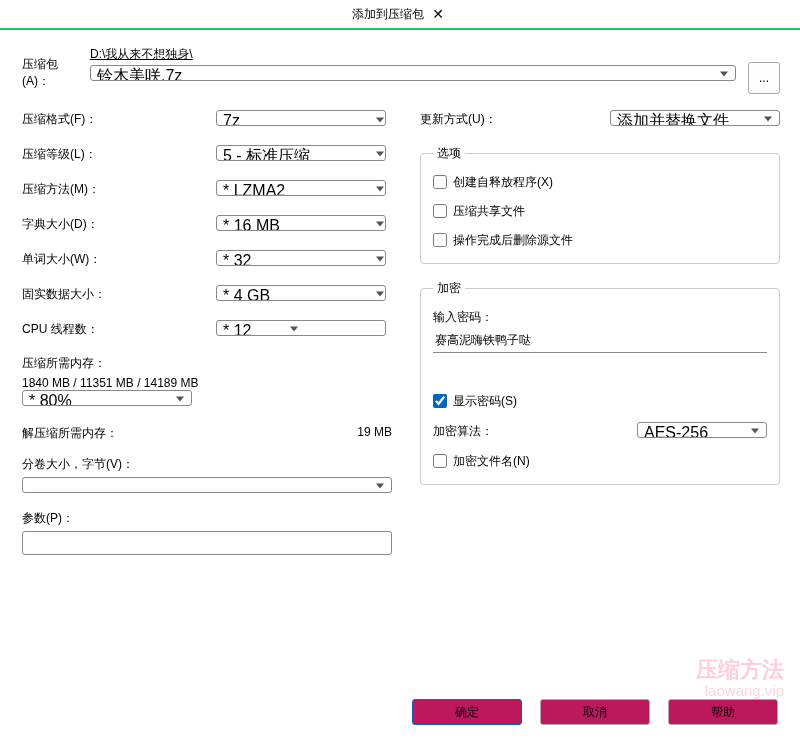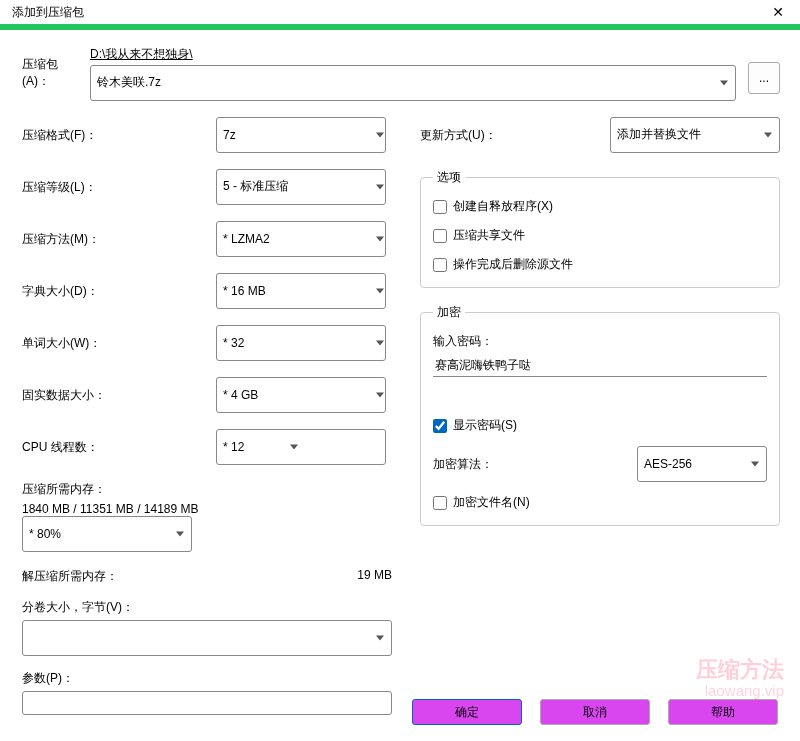--- a/index.html
+++ b/index.html
@@ -8,25 +8,25 @@
     font-family: "Microsoft YaHei", "Segoe UI", Arial, sans-serif;
     font-size: 12px;
     background: #fff;
     color: #000;
     width: 800px;
     height: 741px;
     overflow: hidden;
   }
   .titlebar {
     display: flex;
-    justify-content: space-between;
+    justify-content: center;
     align-items: center;
     height: 30px;
     padding: 0 8px 0 12px;
-    border-bottom: 6px solid #22c55e;
+    border-bottom: 2px solid #22c55e;
   }
   .titlebar .title { font-size: 12px; }
   .close-btn {
     width: 28px; height: 20px;
     display: flex; align-items: center; justify-content: center;
     font-size: 14px;
     cursor: pointer;
   }
   .content {
     padding: 16px 20px 10px 22px;
@@ -35,28 +35,28 @@
     display: flex;
     align-items: flex-start;
     gap: 12px;
     margin-bottom: 16px;
   }
   .archive-label { width: 56px; padding-top: 10px; }
   .archive-main { flex: 1; }
   .archive-path { font-size: 12px; margin-bottom: 2px; text-decoration: underline; }
   .select {
     width: 100%;
-    height: 36px;
+    height: 16px;
     border: 1px solid #888;
     border-radius: 3px;
-    padding: 1px 22px 2px 6px;
+    padding: 8px 22px 2px 6px;
     background: #fff;
     appearance: none;
     position: relative;
-    font-size: 12px;
+    font-size: 16px;
     font-family: inherit;
   }
   .select-wrap { position: relative; }
   .select-wrap::after {
     content: "";
     position: absolute;
     right: 8px; top: 50%;
     width: 0; height: 0;
     border-left: 4px solid transparent;
     border-right: 4px solid transparent;
@@ -153,21 +153,21 @@
     bottom: 16px;
     right: 22px;
     display: flex;
     gap: 18px;
   }
   .btn {
     width: 110px;
     height: 26px;
     border: 1px solid #aaa;
     border-radius: 3px;
-    background: #d946ef;
+    background: #be185d;
     cursor: pointer;
     font-size: 12px;
     font-family: inherit;
   }
   .btn.primary { border-color: #0067c0; }
   .watermark {
     position: absolute;
     right: 16px;
     bottom: 42px;
     font-size: 22px;

